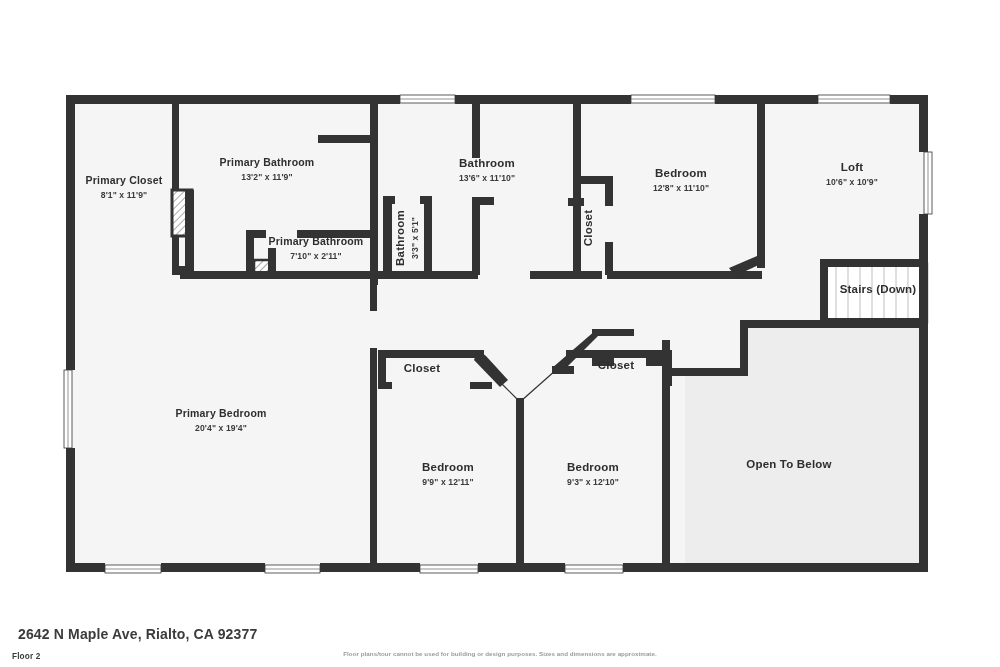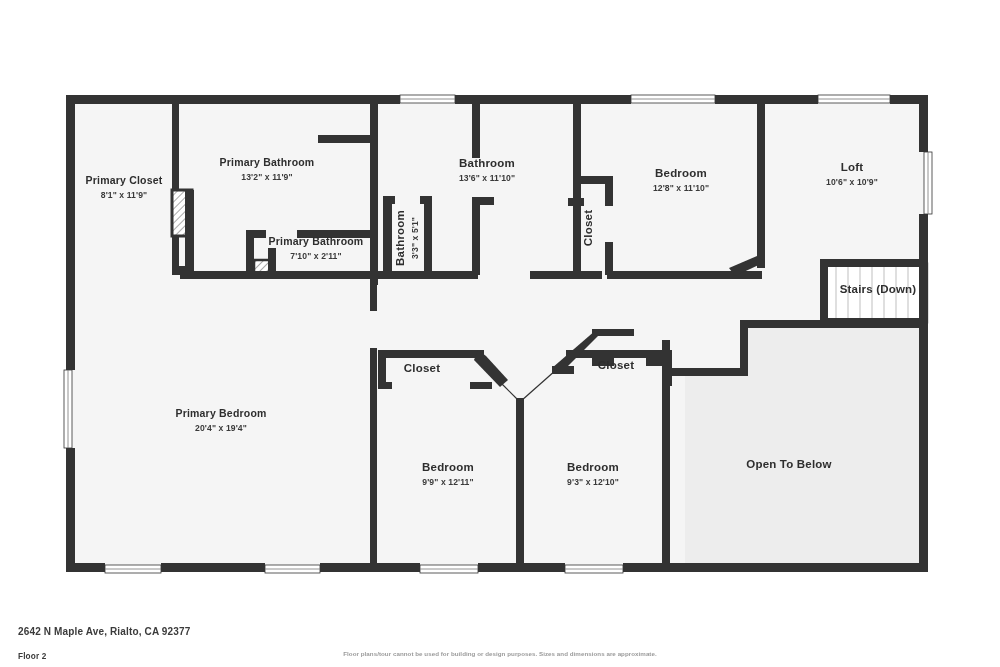--- a/index.html
+++ b/index.html
@@ -46,26 +46,26 @@
     font-size: 10.5px;
   }
   .footer-text {
     position: absolute;
     font-family: "Liberation Sans", sans-serif;
     color: #3b3b3b;
   }
   #address-line {
     left: 18px;
     top: 626px;
-    font-size: 10px;
+    font-size: 14px;
     font-weight: bold;
     letter-spacing: 0.15px;
   }
   #floor-label {
-    left: 18px;
+    left: 12px;
     top: 652px;
     font-size: 8.2px;
     font-weight: bold;
     letter-spacing: 0.15px;
   }
   #disclaimer {
     left: 0px;
     top: 650px;
     width: 1000px;
     text-align: center;

